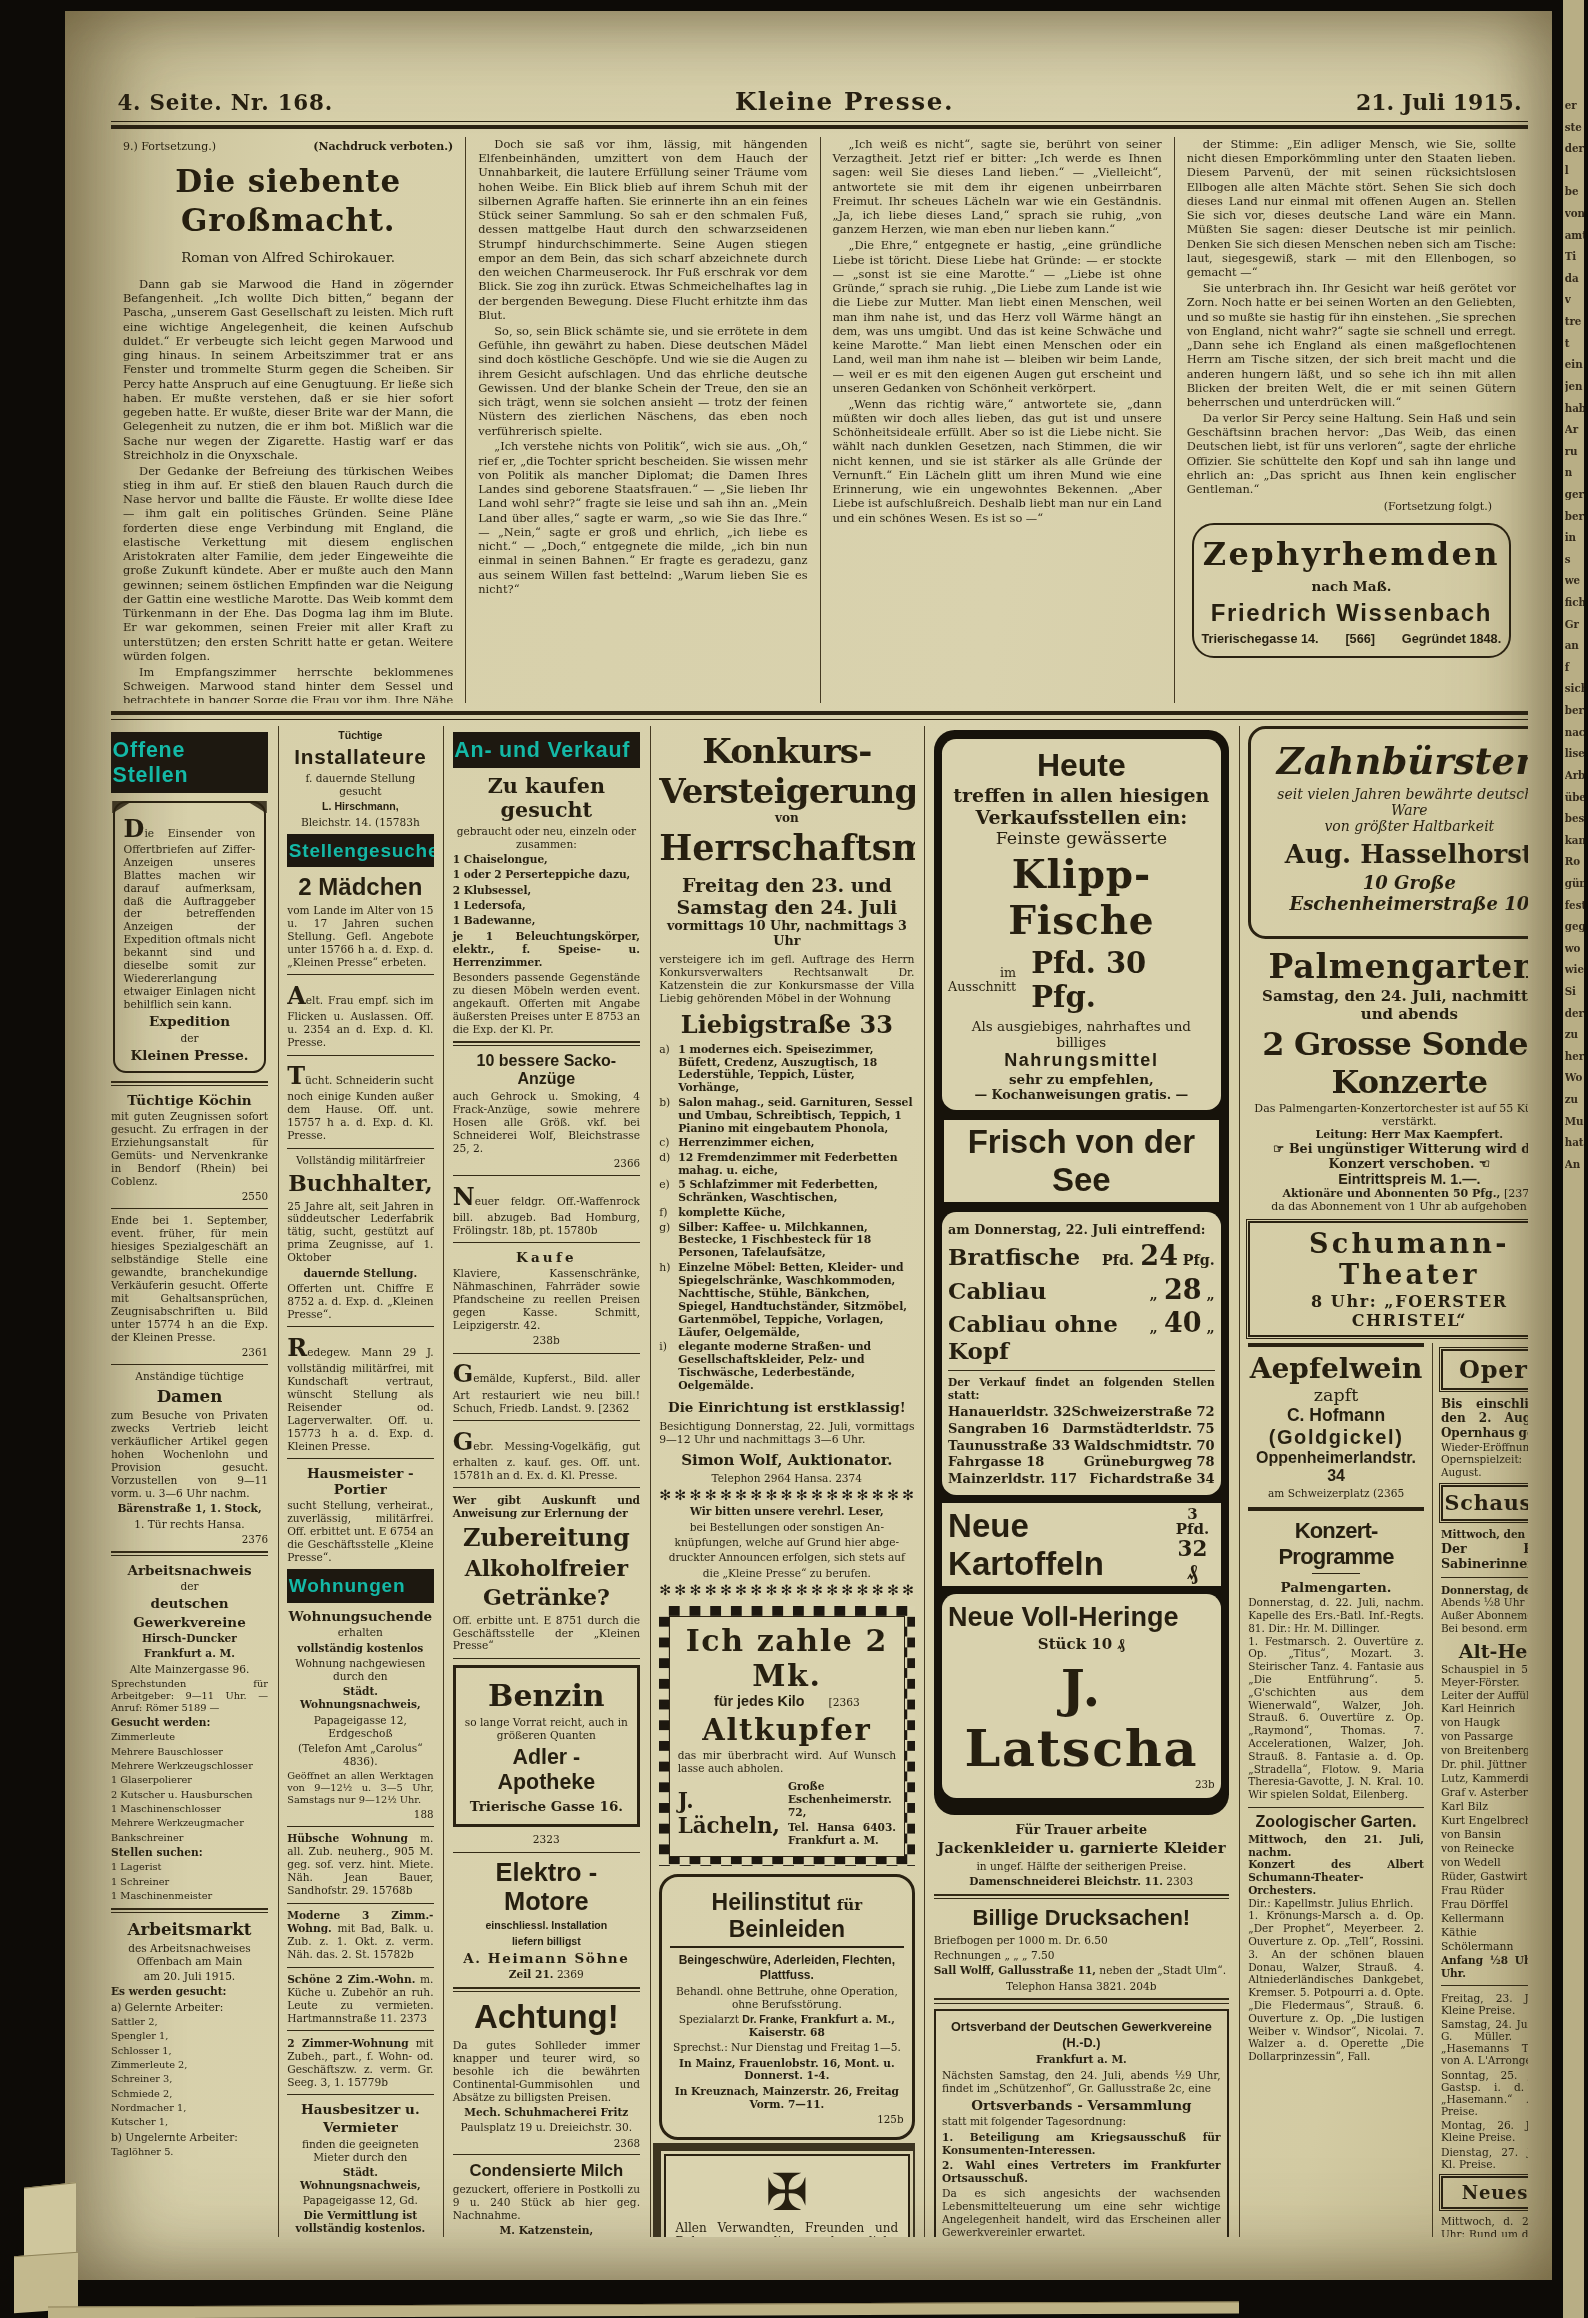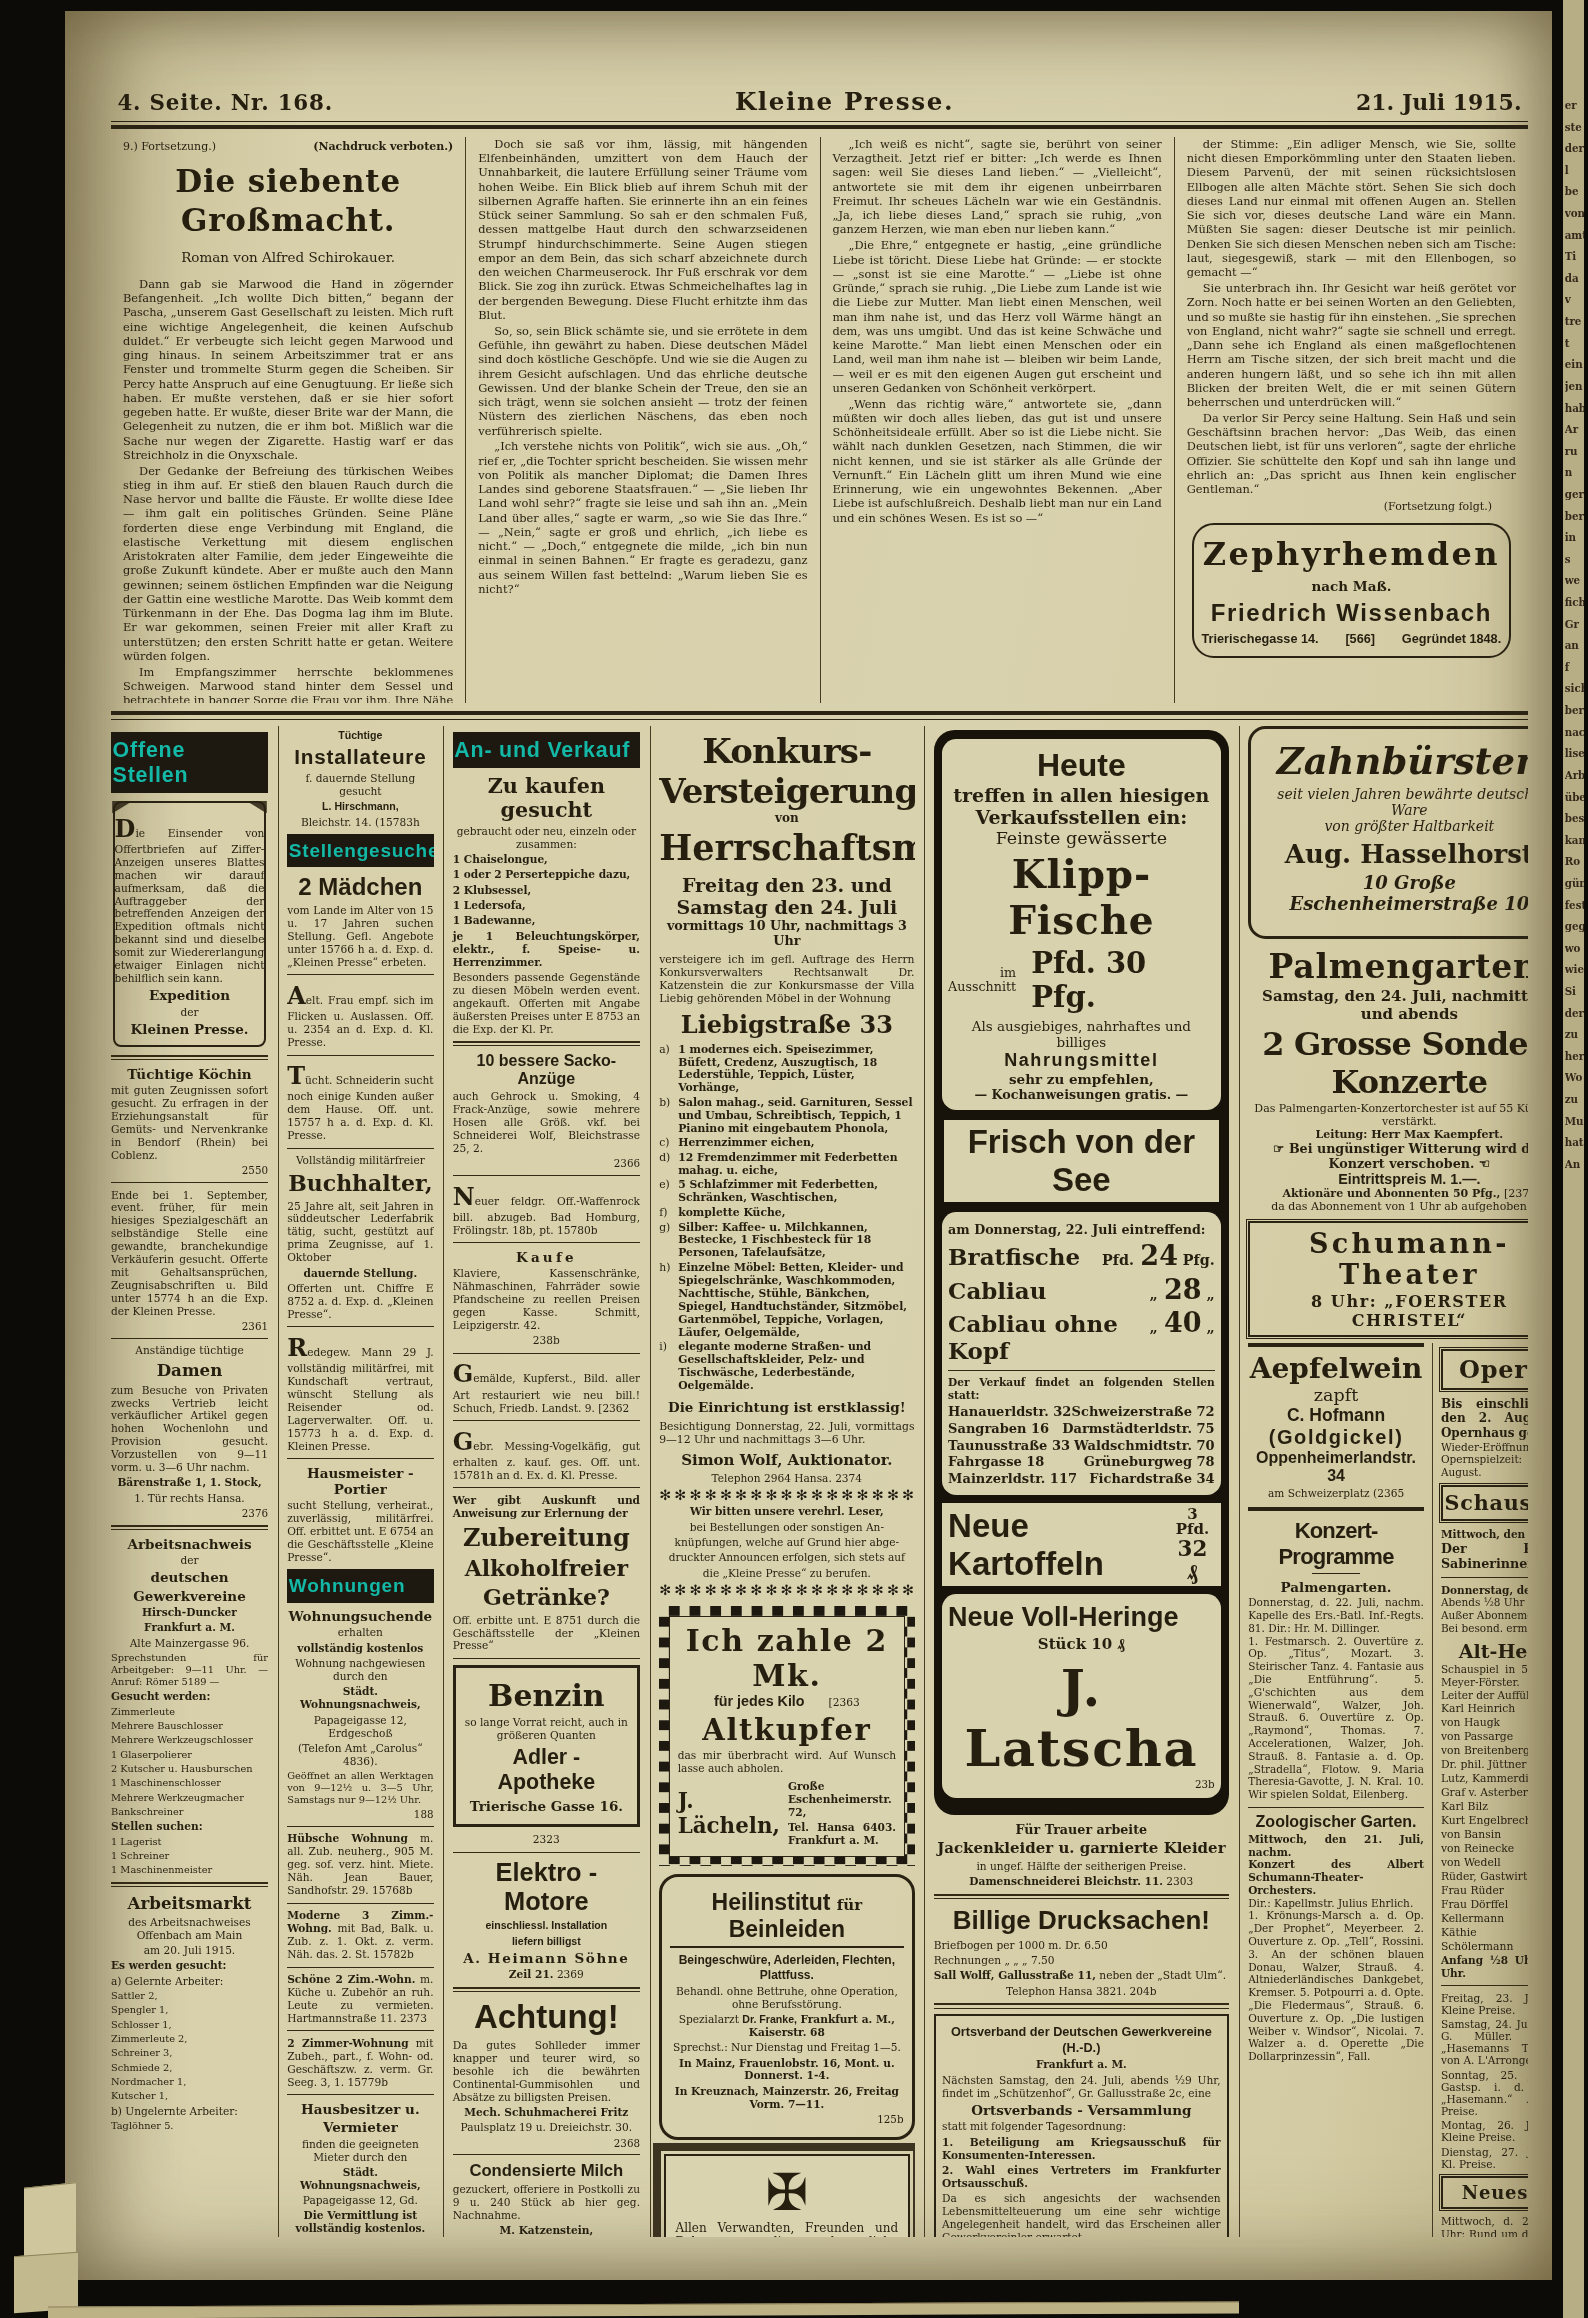--- a/index.html
+++ b/index.html
@@ -37,21 +37,21 @@
   .t{font-size:10.6px;line-height:1.22;text-align:justify;margin:2.4px 0}
   .tc{text-align:center}
   .b{font-weight:bold}
   .t1{font-weight:bold;font-size:16.7px;text-align:center;margin:3.2px 0}
   .t2{font-weight:bold;font-size:13.5px;text-align:center;margin:2.4px 0}
   .sans{font-family:"Liberation Sans",sans-serif}
   .dropcap:first-letter{font-size:24px;font-weight:bold}
   .numR{text-align:right;font-size:10.3px}
   .small{font-size:9.8px}
   
-  .notice{border:2px solid #2a2212;border-radius:8px;padding:8px 0;margin:8px 1.6px;position:relative}
+  .notice{border:2px solid #2a2212;border-radius:13px;padding:8px 9px;margin:8px 1.6px;position:relative}
   .notice .corner{position:absolute;width:20.7px;height:12.7px;background:#2a2212;opacity:.85}
   .notice .c1{left:-2.4px;top:-2.4px;clip-path:polygon(0 0,100% 0,0 100%)}
   .notice .c2{right:-2.4px;top:-2.4px;clip-path:polygon(0 0,100% 0,100% 100%)}
   .sig{ text-align:center;font-weight:bold;font-size:13.5px}
   
   .zephyr{border:2.8px solid #2a2212;border-radius:22px;padding:9.5px 8px 8px;margin:9.5px 4.8px 0}
   .zephyr .z1{font-family:"DejaVu Serif",serif;font-weight:bold;font-size:32px;text-align:center;letter-spacing:2.4px}
   .zephyr .z2{text-align:center;font-weight:bold;font-size:13.5px;margin:3.2px 0}
   .zephyr .z3{text-align:center;font-weight:bold;font-size:24px;font-family:"Liberation Sans",sans-serif;letter-spacing:1.6px;margin:3.2px 0}
   .zephyr .zrow{display:flex;justify-content:space-between;font-weight:bold;font-size:12.7px;font-family:"Liberation Sans",sans-serif;margin-top:4.8px}
@@ -562,21 +562,21 @@
           <div class="herS">Stück 10 ₰</div>
           <div class="firm">J. Latscha</div>
           <div class="numR">23b</div>
         </div>
       </div>
       <div class="tc t b" style="font-size:12.7px;margin-top:6.4px">Für Trauer arbeite</div>
       <div class="t2" style="font-size:15px">Jackenkleider u. garnierte Kleider</div>
       <div class="tc t">in ungef. Hälfte der seitherigen Preise.</div>
       <div class="tc t"><span class="b">Damenschneiderei Bleichstr. 11.</span>  <span>2303</span></div>
       <hr class="dbl">
-      <div class="t1 sans" style="font-size:26px">Billige Drucksachen!</div>
+      <div class="t1 sans" style="font-size:22px">Billige Drucksachen!</div>
       <div class="t">Briefbogen per 1000 m. Dr. 6.50</div>
       <div class="t">Rechnungen  „   „    „  7.50</div>
       <div class="t"><span class="b">Sall Wolff, Gallusstraße 11,</span> <span>neben der „Stadt Ulm“.</span></div>
       <div class="tc t"><span>Telephon Hansa 3821.</span>  <span>204b</span></div>
       <hr class="dbl">
       <div style="border:2.4px double #2a2212;padding:6.4px">
         <div class="tc t b sans" style="font-size:12.7px">Ortsverband der Deutschen Gewerkvereine (H.-D.)</div>
         <div class="tc t b">Frankfurt a. M.</div>
         <div class="t">Nächsten Samstag, den 24. Juli, abends ½9 Uhr, findet im „Schützenhof“, Gr. Gallusstraße 2c, eine</div>
         <div class="t2">Ortsverbands - Versammlung</div>

